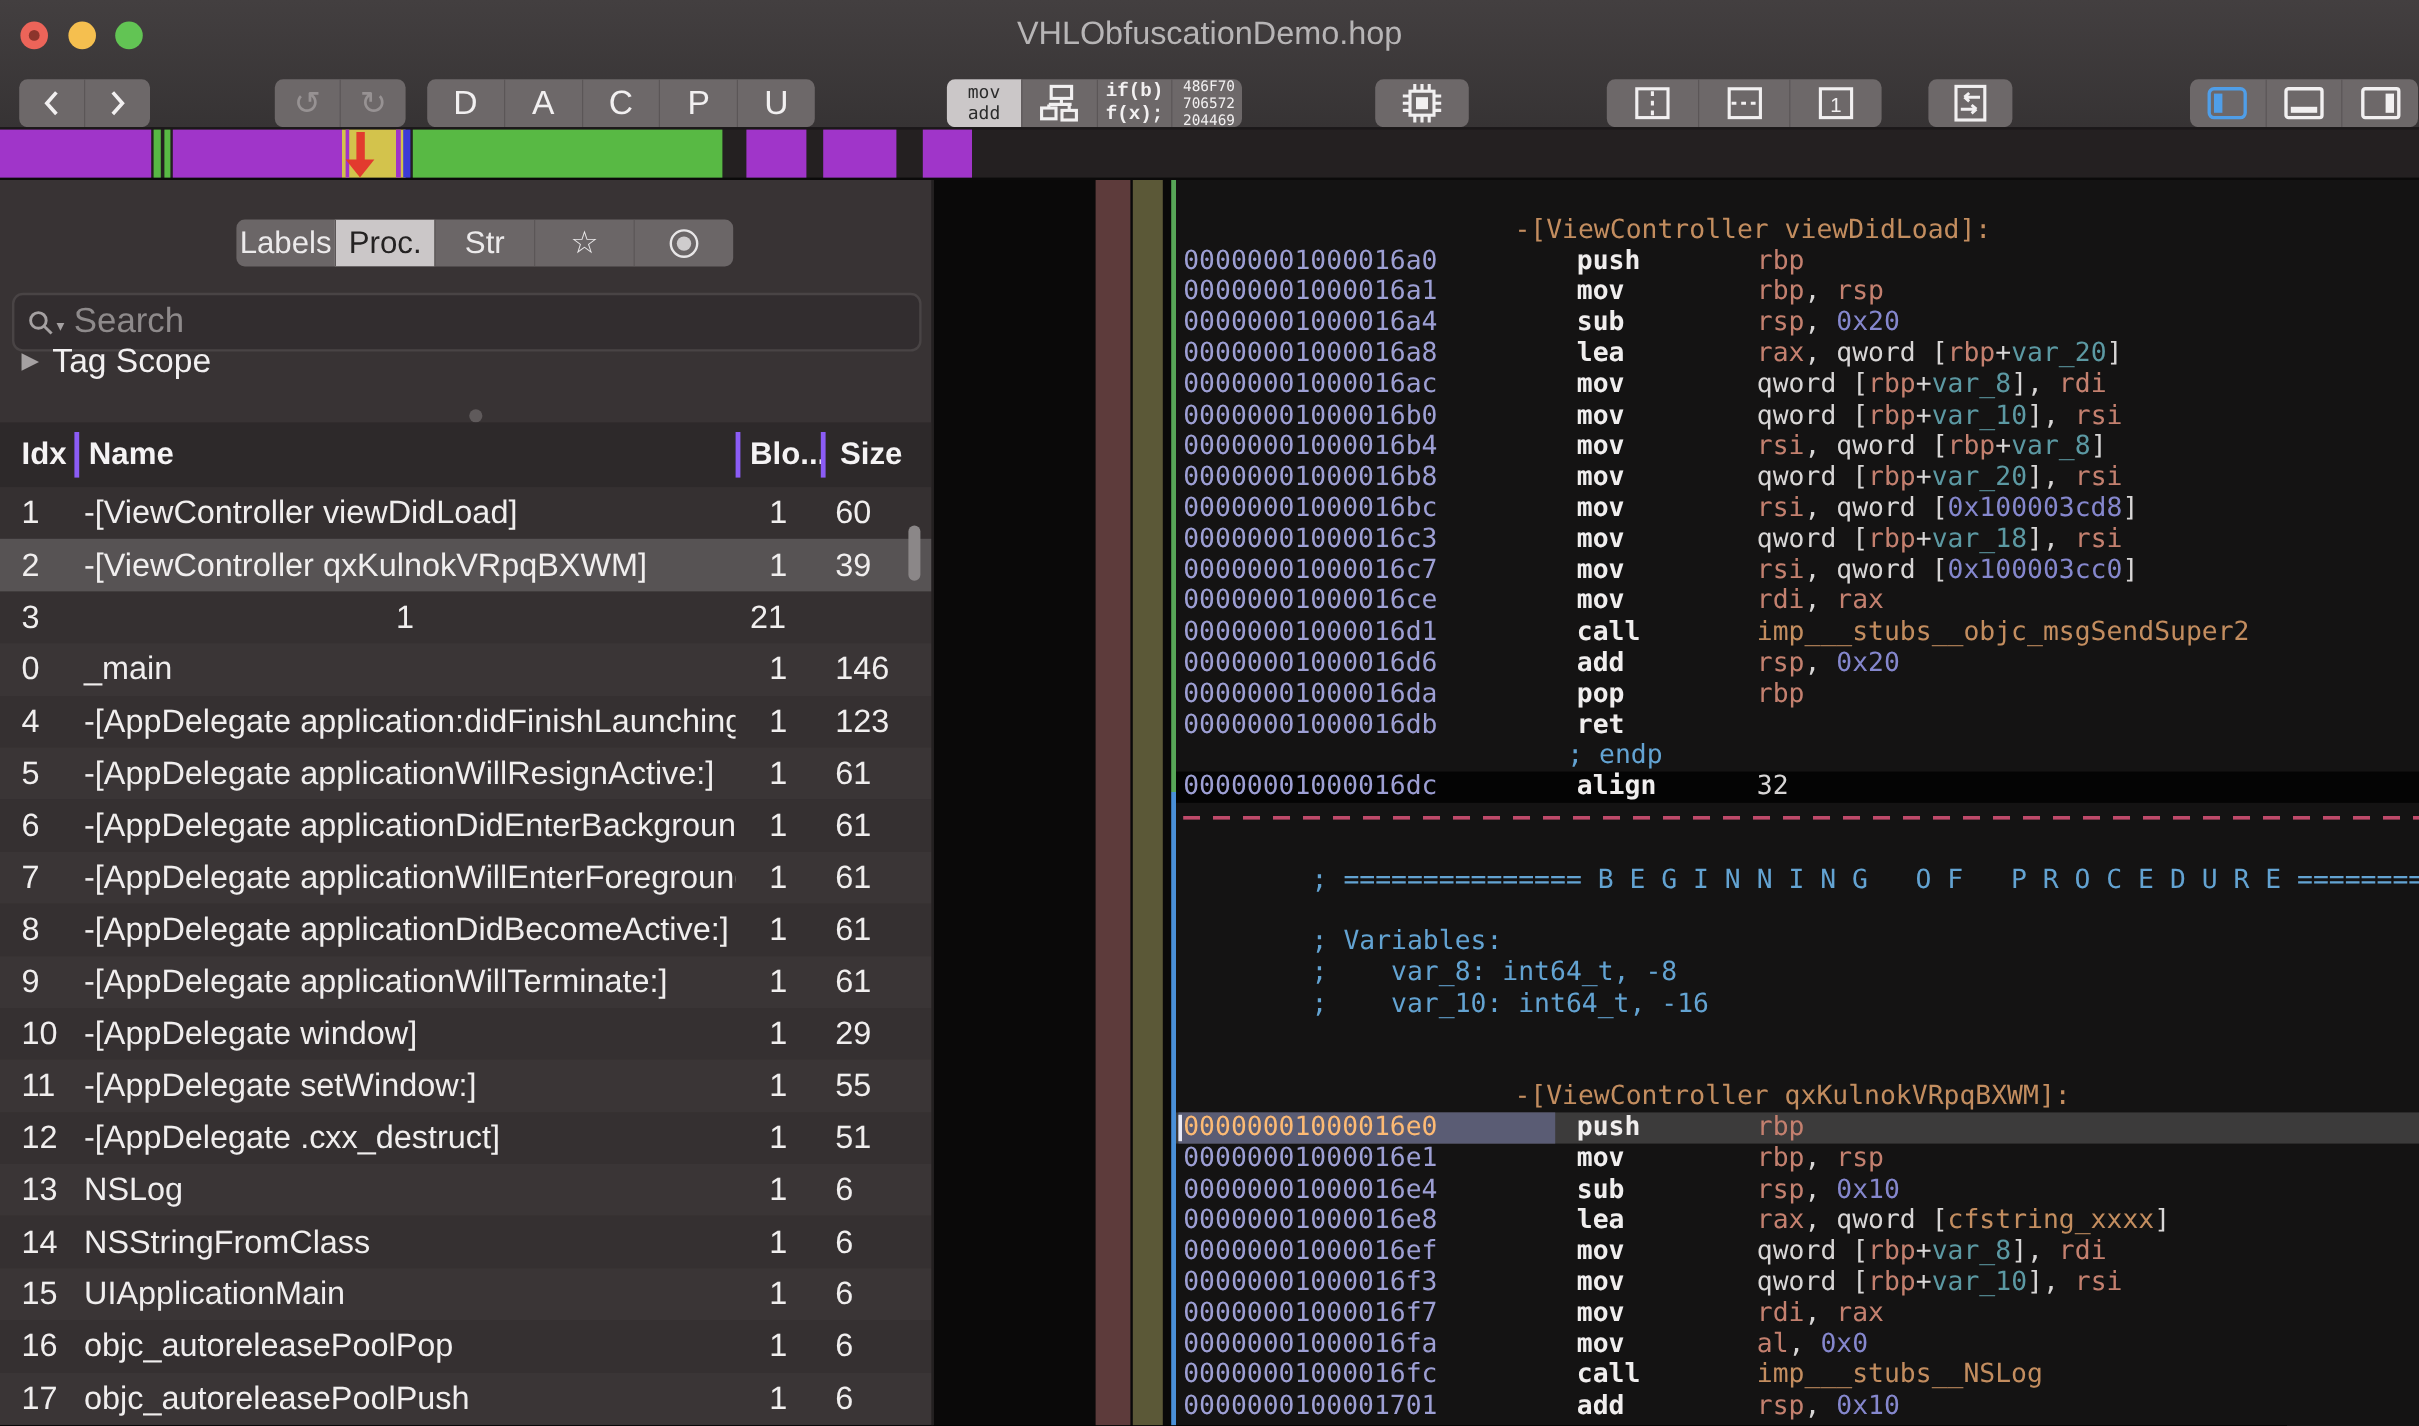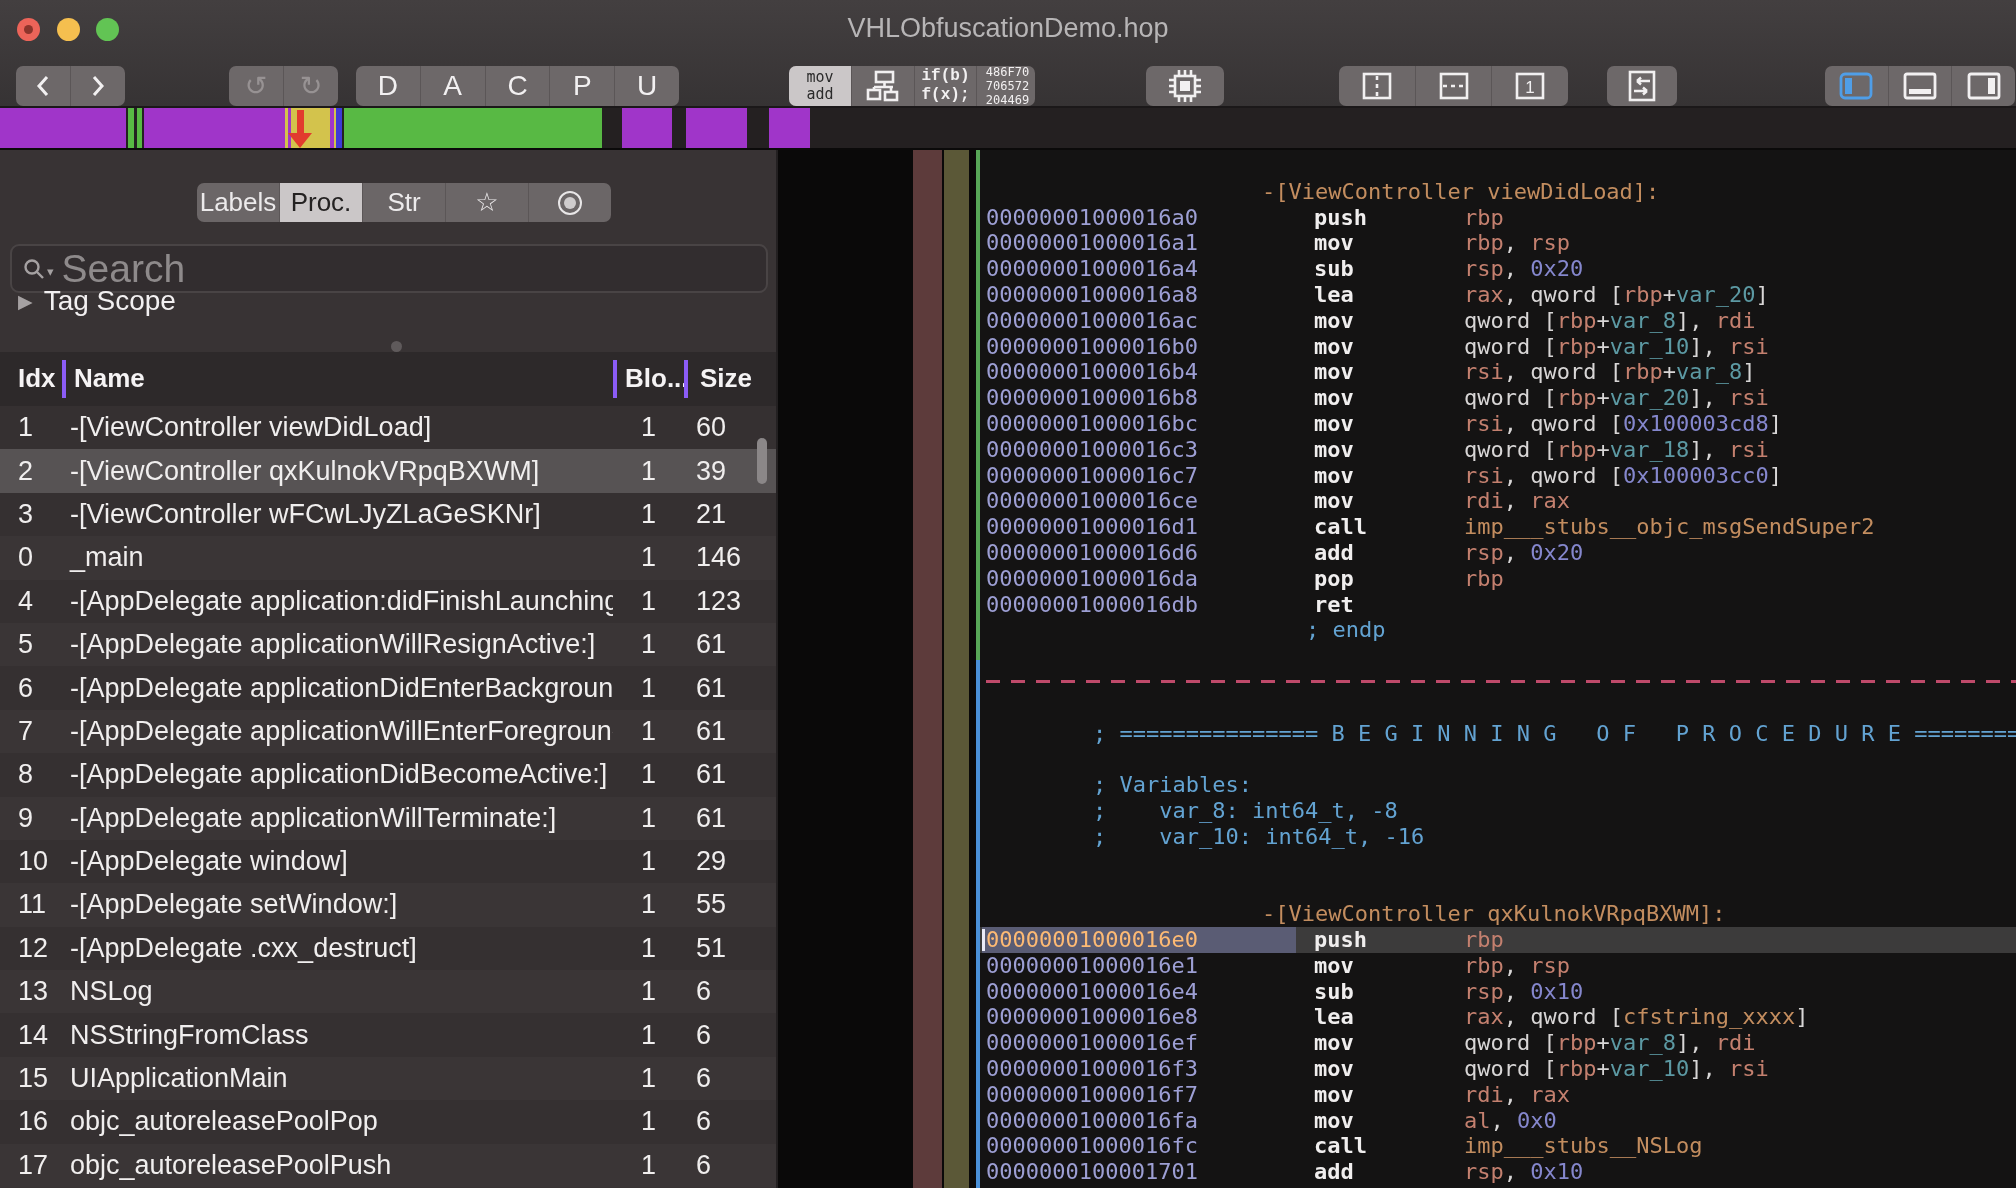--- a/index.html
+++ b/index.html
@@ -49,21 +49,21 @@
   .tabbar{position:absolute;left:197px;top:33px;width:414px;height:39px;background:#6b6667;
     border-radius:7px;display:flex;overflow:hidden;}
   .tabseg{flex:1;display:flex;align-items:center;justify-content:center;font-size:26px;
     color:#eceaeb;border-left:1px solid #5b5657;}
   .tabseg:first-child{border-left:none;}
   .tabseg.on{background:#cbc7c8;color:#242222;}
   .radio{width:20px;height:20px;border:2px solid #e8e6e7;border-radius:50%;position:relative;}
   .radio-dot{position:absolute;left:4px;top:4px;width:12px;height:12px;border-radius:50%;background:#cfcccd;}
   .search{position:absolute;left:10px;top:94px;width:758px;height:49px;background:#322d2f;
     border:2px solid #494445;border-radius:9px;display:flex;align-items:center;box-sizing:border-box;padding:0 10px;}
-  .search input{flex:1;background:transparent;border:none;outline:none;font-size:39px;
+  .search input{flex:1;background:transparent;border:none;outline:none;font-size:29px;
     color:#eab308;font-family:"Liberation Sans",sans-serif;}
   .search input::placeholder{color:#8e8a8b;}
   .chev{color:#a5a1a2;font-size:13px;margin:6px 6px 0 1px;}
   .tagscope{position:absolute;left:18px;top:134px;height:34px;display:flex;align-items:center;}
   .tri{color:#a5a1a2;font-size:19px;margin-right:11px;}
   .tagscope-label{font-size:28px;color:#f2f0f1;}
   .handle-dot{position:absolute;left:391px;top:191px;width:11px;height:11px;border-radius:50%;background:#5f5a5b;}
   .scroll-thumb{position:absolute;left:757px;top:288px;width:10px;height:46px;border-radius:5px;background:#8b8788;}
 
   .stable{position:absolute;left:0;top:202px;width:924px;}
@@ -317,21 +317,20 @@
               <span class="c-size">60</span>
             </div>
             <div class="srow sel">
               <span class="c-idx">2</span>
               <span class="c-name">-[ViewController qxKulnokVRpqBXWM]</span>
               <span class="c-blk">1</span>
               <span class="c-size">39</span>
             </div>
             <div class="srow">
               <span class="c-idx">3</span>
-              <span class="c-name">-[ViewController wFCwLJyZLaGeSKNr]</span>
               <span class="c-blk">1</span>
               <span class="c-size">21</span>
             </div>
             <div class="srow">
               <span class="c-idx">0</span>
               <span class="c-name">_main</span>
               <span class="c-blk">1</span>
               <span class="c-size">146</span>
             </div>
             <div class="srow">
@@ -440,20 +439,21 @@
         <div class="line" style="top: 235.2px;"><span class="addr">00000001000016b8</span><span class="mnem">mov</span><span class="ops"><span class="seg-p" style="position: static;">qword [</span><span class="seg-r" style="position: static;">rbp</span><span class="seg-p" style="position: static;">+</span><span class="seg-v" style="position: static;">var_20</span><span class="seg-p" style="position: static;">], </span><span class="seg-r" style="position: static;">rsi</span></span></div>
         <div class="line" style="top: 261px;"><span class="addr">00000001000016bc</span><span class="mnem">mov</span><span class="ops"><span class="seg-r" style="position: static;">rsi</span><span class="seg-p" style="position: static;">, qword [</span><span class="seg-n" style="position: static;">0x100003cd8</span><span class="seg-p" style="position: static;">]</span></span></div>
         <div class="line" style="top: 286.8px;"><span class="addr">00000001000016c3</span><span class="mnem">mov</span><span class="ops"><span class="seg-p" style="position: static;">qword [</span><span class="seg-r" style="position: static;">rbp</span><span class="seg-p" style="position: static;">+</span><span class="seg-v" style="position: static;">var_18</span><span class="seg-p" style="position: static;">], </span><span class="seg-r" style="position: static;">rsi</span></span></div>
         <div class="line" style="top: 312.6px;"><span class="addr">00000001000016c7</span><span class="mnem">mov</span><span class="ops"><span class="seg-r" style="position: static;">rsi</span><span class="seg-p" style="position: static;">, qword [</span><span class="seg-n" style="position: static;">0x100003cc0</span><span class="seg-p" style="position: static;">]</span></span></div>
         <div class="line" style="top: 338.4px;"><span class="addr">00000001000016ce</span><span class="mnem">mov</span><span class="ops"><span class="seg-r" style="position: static;">rdi</span><span class="seg-p" style="position: static;">, </span><span class="seg-r" style="position: static;">rax</span></span></div>
         <div class="line" style="top: 364.2px;"><span class="addr">00000001000016d1</span><span class="mnem">call</span><span class="ops"><span class="seg-s" style="position: static;">imp___stubs__objc_msgSendSuper2</span></span></div>
         <div class="line" style="top: 390px;"><span class="addr">00000001000016d6</span><span class="mnem">add</span><span class="ops"><span class="seg-r" style="position: static;">rsp</span><span class="seg-p" style="position: static;">, </span><span class="seg-n" style="position: static;">0x20</span></span></div>
         <div class="line" style="top: 415.8px;"><span class="addr">00000001000016da</span><span class="mnem">pop</span><span class="ops"><span class="seg-r" style="position: static;">rbp</span></span></div>
         <div class="line" style="top: 441.6px;"><span class="addr">00000001000016db</span><span class="mnem">ret</span><span class="ops"></span></div>
         <div class="line" style="top: 467.4px;"><span class="cmt ind-m">; endp</span></div>
+        <div class="line dark" style="top: 493.2px;"><span class="addr">00000001000016dc</span><span class="mnem">align</span><span class="ops"><span class="seg-p" style="position: static;">32</span></span></div>
         <div class="line" style="top: 519px;"><div class="dashline"></div></div>
         <div class="line" style="top: 570.6px;"><span class="cmt ind-l">; =============== B E G I N N I N G   O F   P R O C E D U R E =============================================================</span></div>
         <div class="line" style="top: 622.2px;"><span class="cmt ind-l">; Variables:</span></div>
         <div class="line" style="top: 648px;"><span class="cmt ind-l">;    var_8: int64_t, -8</span></div>
         <div class="line" style="top: 673.8px;"><span class="cmt ind-l">;    var_10: int64_t, -16</span></div>
         <div class="line" style="top: 751.2px;"><span class="head">-[ViewController qxKulnokVRpqBXWM]:</span></div>
         <div class="line sel" style="top: 777px;"><span class="addr">00000001000016e0</span><span class="mnem">push</span><span class="ops"><span class="seg-r" style="position: static;">rbp</span></span></div>
         <div class="line" style="top: 802.8px;"><span class="addr">00000001000016e1</span><span class="mnem">mov</span><span class="ops"><span class="seg-r" style="position: static;">rbp</span><span class="seg-p" style="position: static;">, </span><span class="seg-r" style="position: static;">rsp</span></span></div>
         <div class="line" style="top: 828.6px;"><span class="addr">00000001000016e4</span><span class="mnem">sub</span><span class="ops"><span class="seg-r" style="position: static;">rsp</span><span class="seg-p" style="position: static;">, </span><span class="seg-n" style="position: static;">0x10</span></span></div>
         <div class="line" style="top: 854.4px;"><span class="addr">00000001000016e8</span><span class="mnem">lea</span><span class="ops"><span class="seg-r" style="position: static;">rax</span><span class="seg-p" style="position: static;">, qword [</span><span class="seg-s" style="position: static;">cfstring_xxxx</span><span class="seg-p" style="position: static;">]</span></span></div>

